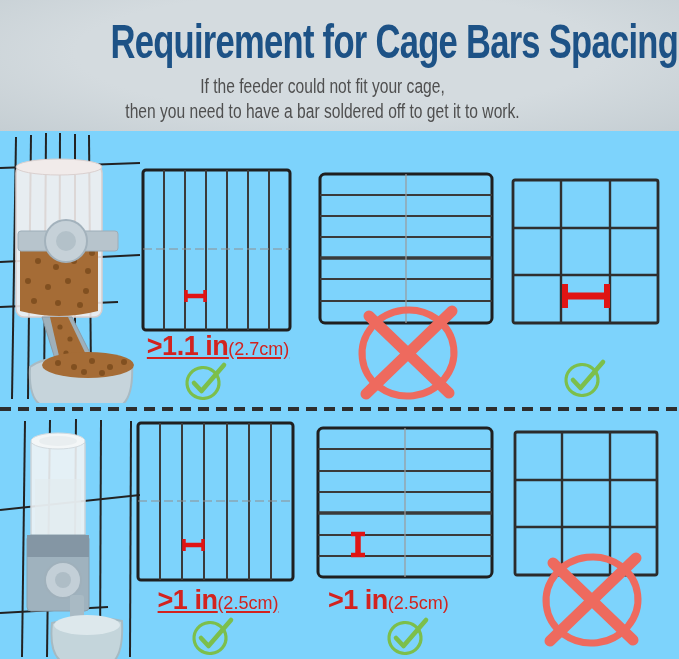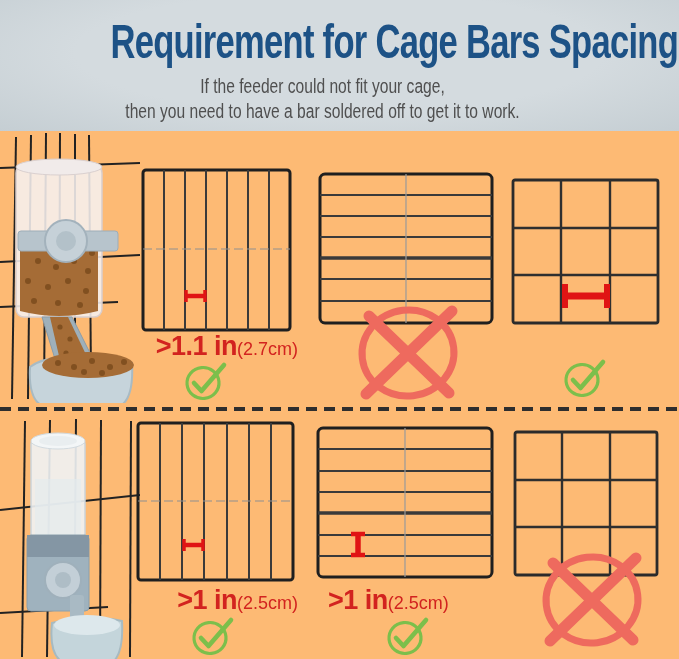--- a/index.html
+++ b/index.html
@@ -1,18 +1,18 @@
 <!DOCTYPE html>
 <html><head>
 <meta charset="utf-8">
 <style>
   html,body{margin:0;padding:0;background:#fff;}
   .canvas{
     position:relative;width:679px;height:659px;overflow:hidden;
-    background:#fdba74;font-family:"Liberation Sans",sans-serif;
+    background:#7dd3fc;font-family:"Liberation Sans",sans-serif;
   }
   
   .header{
     position:absolute;left:0;top:0;width:679px;height:131px;
     background:radial-gradient(ellipse at 50% 40%, #d4dbdf 55%, #c5ced3 100%);
   }
   .title-wrap{position:absolute;left:0;top:14px;width:679px;text-align:center;}
   .title{
     display:inline-block;white-space:nowrap;font-weight:bold;font-size:48px;
     color:#1d5286;letter-spacing:-1px;transform:scaleX(.72);transform-origin:50% 50%;
@@ -22,21 +22,21 @@
     color:#4f4f4f;font-size:19.5px;line-height:25px;
     transform:scaleX(.8);transform-origin:50% 0;
   }
   
   .abs{position:absolute;}
   .measure{
     position:absolute;color:#d2231f;white-space:nowrap;
     font-size:27px;font-weight:bold;letter-spacing:-.5px;
   }
   .measure .small{font-size:18px;font-weight:normal;letter-spacing:0;}
-  .center{text-align:right;}
+  .center{text-align:center;text-decoration:underline;}
   
   .divider{
     position:absolute;left:0;top:407px;width:679px;height:4px;
     background:repeating-linear-gradient(90deg,#2e2e2e 0 11px,transparent 11px 18px);
   }
 </style>
 </head>
 <body>
 
 <div class="canvas">

